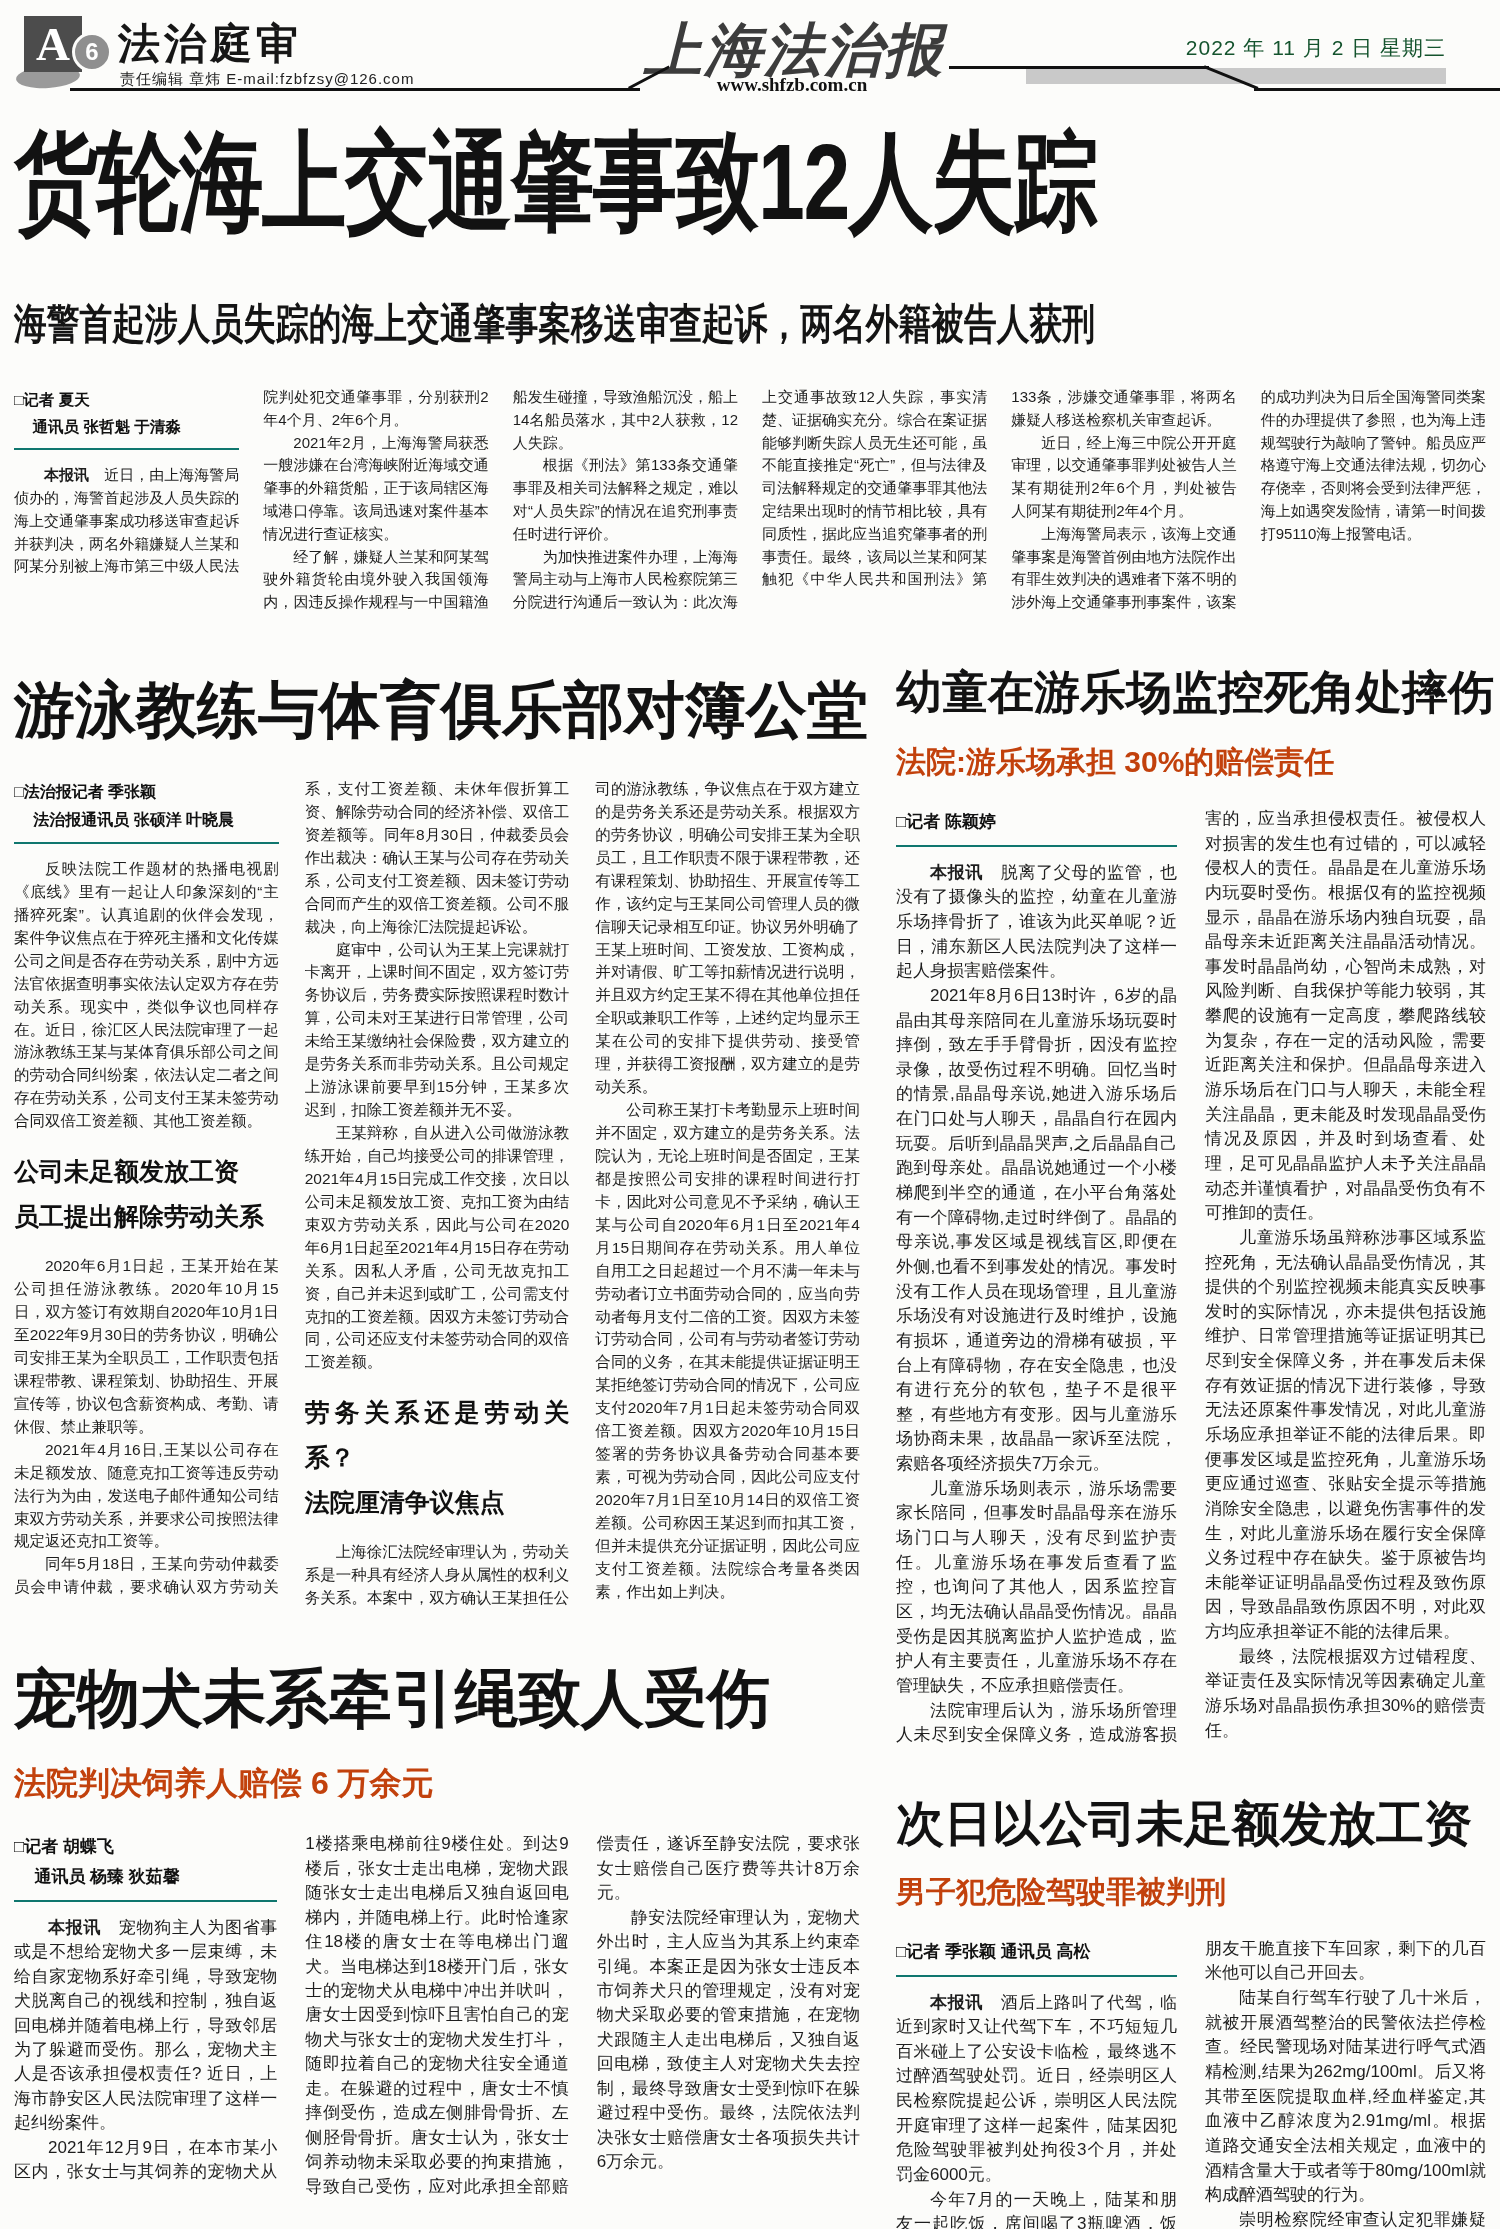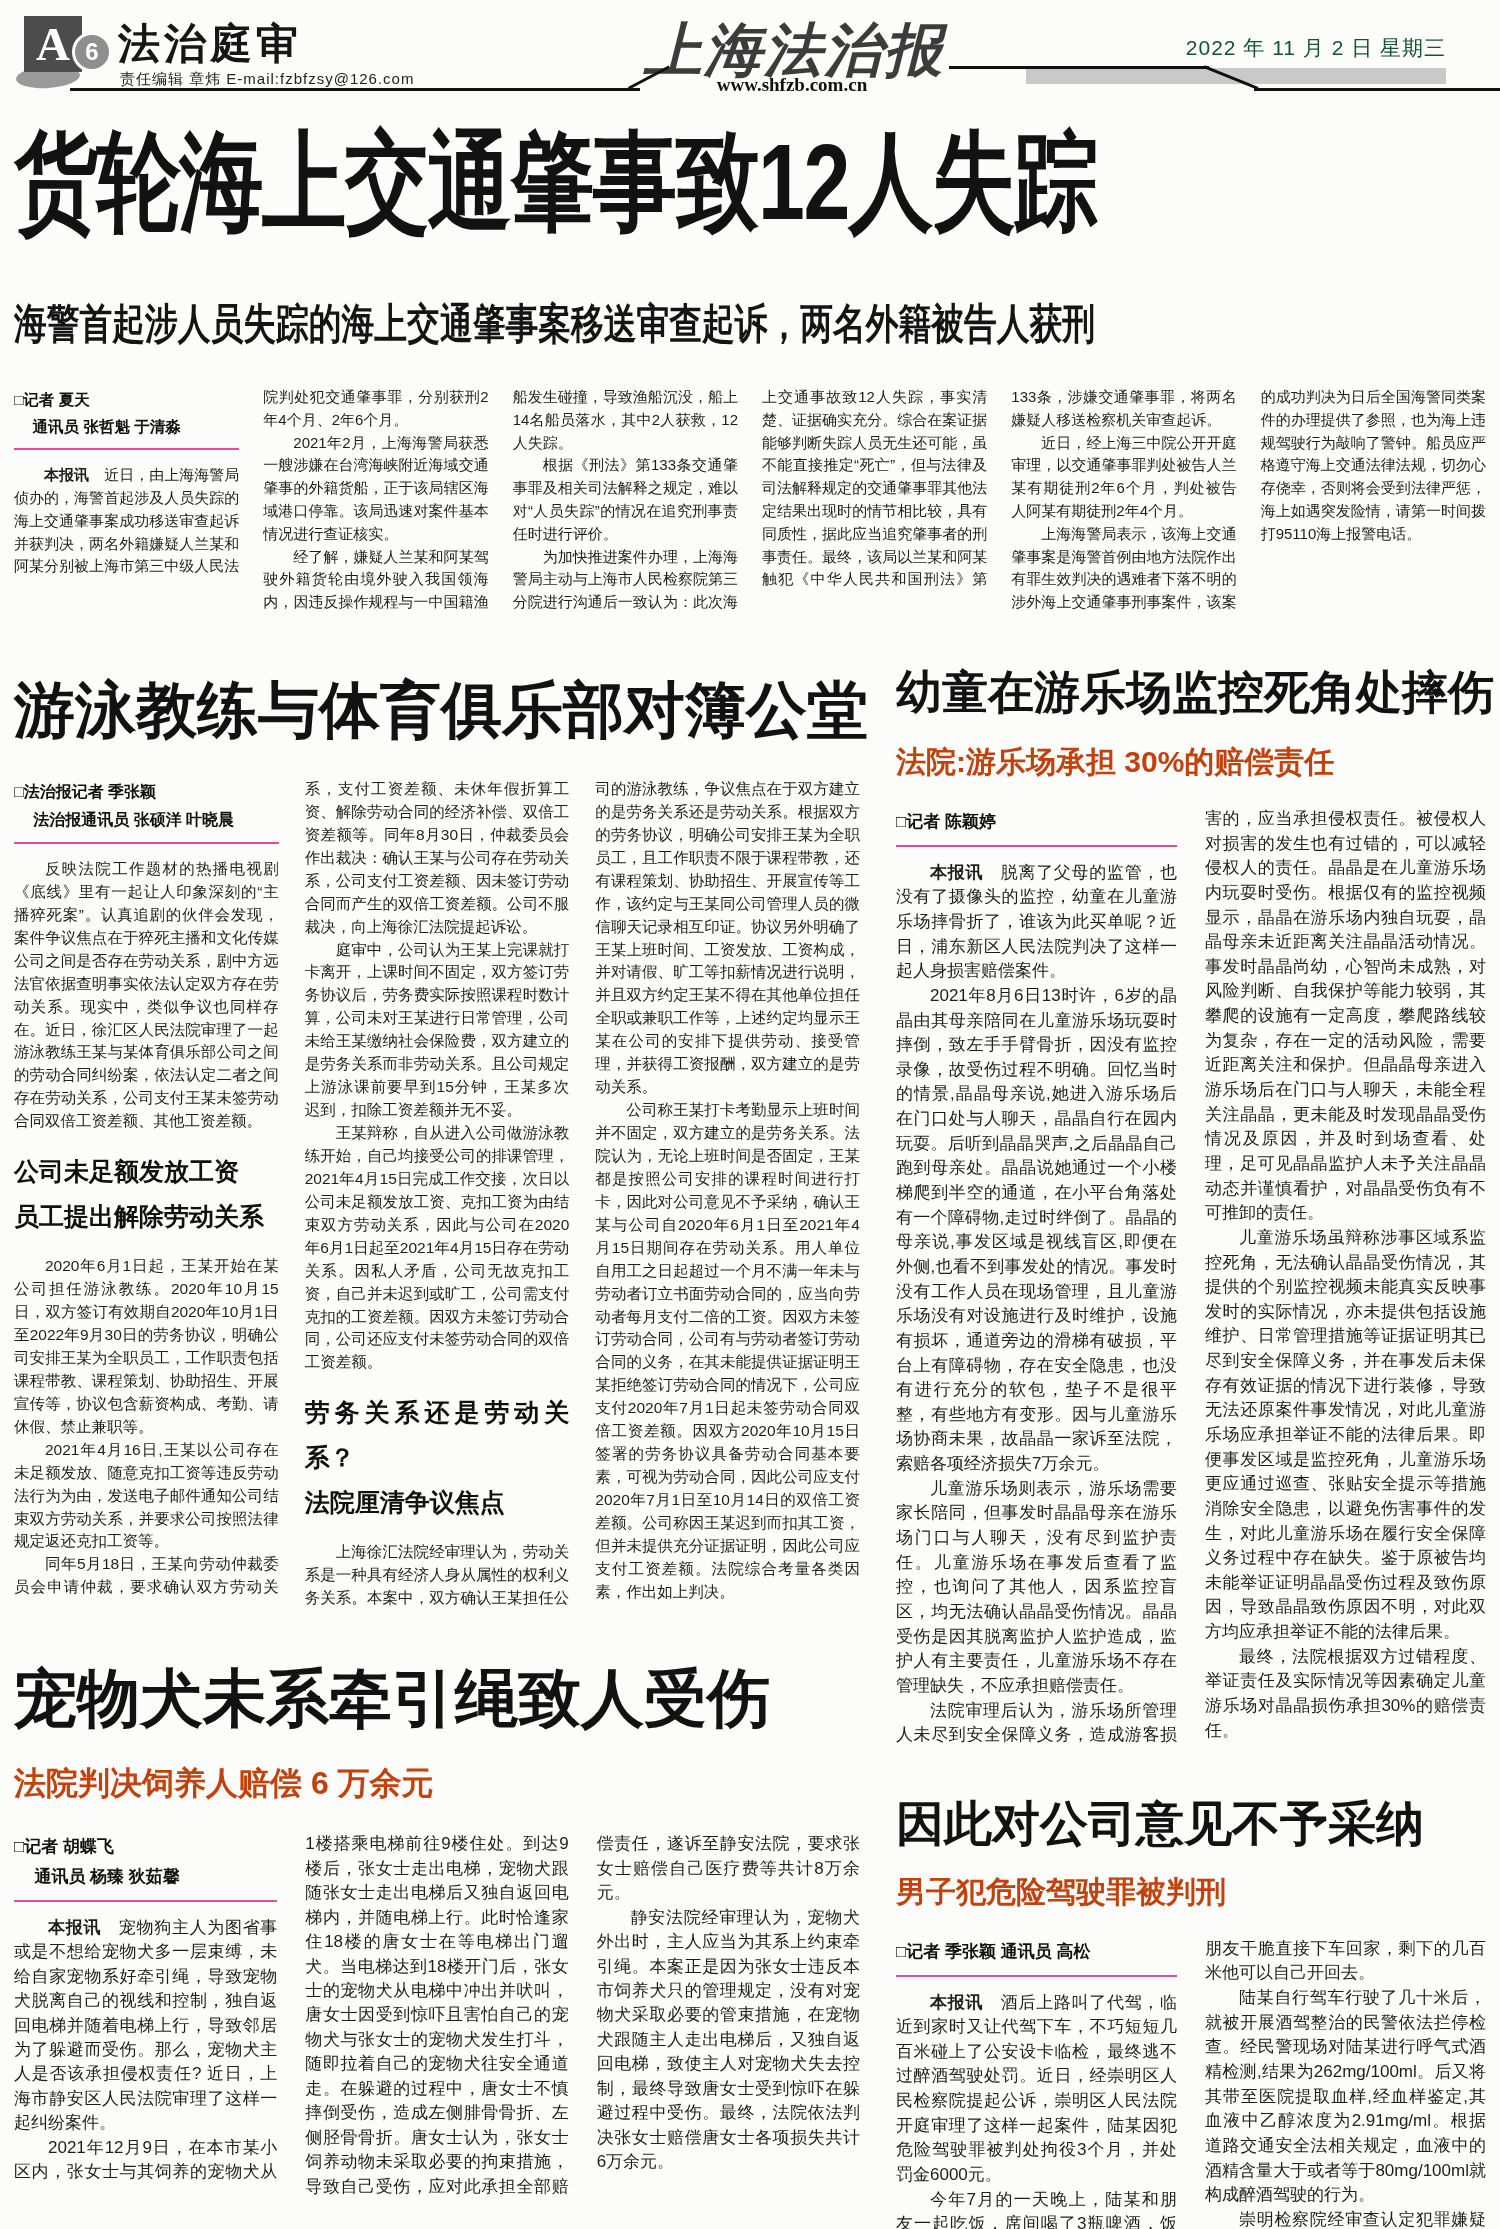--- a/index.html
+++ b/index.html
@@ -46,21 +46,21 @@
   .rule-diag{position:absolute;left:1188px;top:66px;width:58px;height:3px;background:#111;transform:rotate(22deg);}
   .rule-right2{position:absolute;left:1240px;top:78px;width:250px;height:3px;background:#111;}
 
   
   .hl{font-weight:900;color:#121212;white-space:nowrap;font-family:"Liberation Sans","DejaVu Sans",sans-serif;}
   .hl-xl{font-size:108px;transform:scaleX(.78);transform-origin:left;letter-spacing:-2px;}
   .sub-xl{font-size:42px;font-weight:900;transform:scaleX(.78);transform-origin:left;white-space:nowrap;margin-top:40px;color:#141414;}
   .kicker{font-size:30px;color:#2b2b2b;letter-spacing:1px;}
   .deck{font-weight:bold;color:#c2410c;}
   .byline{font-size:16px;font-weight:bold;color:#111;line-height:1.75;
-    border-bottom:2px solid #ec4899;padding-bottom:8px;margin-bottom:14px;}
+    border-bottom:2px solid #0f766e;padding-bottom:8px;margin-bottom:14px;}
   .byline .l2{padding-left:1.2em;}
   .body-cols{text-align:justify;color:#1d1d1d;}
   .body-cols p{margin:0;text-indent:2em;}
   .crosshead{font-weight:900;color:#101010;font-size:25px;line-height:1.8;margin:16px 0;text-indent:0;}
   b.lead{font-weight:900;}
 
   
   .story-cargo{margin-top:14px;}
   .cargo-body{margin-top:34px;column-count:6;column-gap:24px;font-size:15px;line-height:1.52;}
   .cargo-body .byline{font-size:15.5px;}
@@ -191,21 +191,21 @@
             <p><b class="lead">本报讯</b>　<span>脱离了父母的监管，也没有了摄像头的监控，幼童在儿童游乐场摔骨折了，谁该为此买单呢？近日，浦东新区人民法院判决了这样一起人身损害赔偿案件。</span></p>
             <p>2021年8月6日13时许，6岁的晶晶由其母亲陪同在儿童游乐场玩耍时摔倒，致左手手臂骨折，因没有监控录像，故受伤过程不明确。回忆当时的情景,晶晶母亲说,她进入游乐场后在门口处与人聊天，晶晶自行在园内玩耍。后听到晶晶哭声,之后晶晶自己跑到母亲处。晶晶说她通过一个小楼梯爬到半空的通道，在小平台角落处有一个障碍物,走过时绊倒了。晶晶的母亲说,事发区域是视线盲区,即便在外侧,也看不到事发处的情况。事发时没有工作人员在现场管理，且儿童游乐场没有对设施进行及时维护，设施有损坏，通道旁边的滑梯有破损，平台上有障碍物，存在安全隐患，也没有进行充分的软包，垫子不是很平整，有些地方有变形。因与儿童游乐场协商未果，故晶晶一家诉至法院，索赔各项经济损失7万余元。</p>
             <p>儿童游乐场则表示，游乐场需要家长陪同，但事发时晶晶母亲在游乐场门口与人聊天，没有尽到监护责任。儿童游乐场在事发后查看了监控，也询问了其他人，因系监控盲区，均无法确认晶晶受伤情况。晶晶受伤是因其脱离监护人监护造成，监护人有主要责任，儿童游乐场不存在管理缺失，不应承担赔偿责任。</p>
             <p>法院审理后认为，游乐场所管理人未尽到安全保障义务，造成游客损害的，应当承担侵权责任。被侵权人对损害的发生也有过错的，可以减轻侵权人的责任。晶晶是在儿童游乐场内玩耍时受伤。根据仅有的监控视频显示，晶晶在游乐场内独自玩耍，晶晶母亲未近距离关注晶晶活动情况。事发时晶晶尚幼，心智尚未成熟，对风险判断、自我保护等能力较弱，其攀爬的设施有一定高度，攀爬路线较为复杂，存在一定的活动风险，需要近距离关注和保护。但晶晶母亲进入游乐场后在门口与人聊天，未能全程关注晶晶，更未能及时发现晶晶受伤情况及原因，并及时到场查看、处理，足可见晶晶监护人未予关注晶晶动态并谨慎看护，对晶晶受伤负有不可推卸的责任。</p>
             <p>儿童游乐场虽辩称涉事区域系监控死角，无法确认晶晶受伤情况，其提供的个别监控视频未能真实反映事发时的实际情况，亦未提供包括设施维护、日常管理措施等证据证明其已尽到安全保障义务，并在事发后未保存有效证据的情况下进行装修，导致无法还原案件事发情况，对此儿童游乐场应承担举证不能的法律后果。即便事发区域是监控死角，儿童游乐场更应通过巡查、张贴安全提示等措施消除安全隐患，以避免伤害事件的发生，对此儿童游乐场在履行安全保障义务过程中存在缺失。鉴于原被告均未能举证证明晶晶受伤过程及致伤原因，导致晶晶致伤原因不明，对此双方均应承担举证不能的法律后果。</p>
             <p>最终，法院根据双方过错程度、举证责任及实际情况等因素确定儿童游乐场对晶晶损伤承担30%的赔偿责任。</p>
           </div>
         </div>
 
         <div class="story-driver">
-          <div class="hl hl-drv">因此对公司意见不予采纳</div>
+          <div class="hl hl-drv">次日以公司未足额发放工资</div>
           <div class="deck drv-deck">男子犯危险驾驶罪被判刑</div>
           <div class="body-cols drv-body">
             <div class="byline">
               <div>□记者  季张颖  通讯员  高松</div>
             </div>
             <p><b class="lead">本报讯</b>　<span>酒后上路叫了代驾，临近到家时又让代驾下车，不巧短短几百米碰上了公安设卡临检，最终逃不过醉酒驾驶处罚。近日，经崇明区人民检察院提起公诉，崇明区人民法院开庭审理了这样一起案件，陆某因犯危险驾驶罪被判处拘役3个月，并处罚金6000元。</span></p>
             <p>今年7月的一天晚上，陆某和朋友一起吃饭，席间喝了3瓶啤酒，饭后陆某知道自己酒后是不能开车的，所以特意联系了朋友过来帮忙代驾送他回家。</p>
             <p>由于朋友家和陆某家相距不过几百米，所以当车子行驶到朋友家门口时，陆某提出来离家没有多远了，让朋友干脆直接下车回家，剩下的几百米他可以自己开回去。</p>
             <p>陆某自行驾车行驶了几十米后，就被开展酒驾整治的民警依法拦停检查。经民警现场对陆某进行呼气式酒精检测,结果为262mg/100ml。后又将其带至医院提取血样,经血样鉴定,其血液中乙醇浓度为2.91mg/ml。根据道路交通安全法相关规定，血液中的酒精含量大于或者等于80mg/100ml就构成醉酒驾驶的行为。</p>
             <p>崇明检察院经审查认定犯罪嫌疑人陆某在道路上醉酒驾驶机动车，其行为已触犯《中华人民共和国刑法》第一百三十三条之一第一款第（二）项之规定，遂以陆某涉嫌危险驾驶罪向法院提起公诉，后上海崇明法院经审理后作出如上判决。</p>

